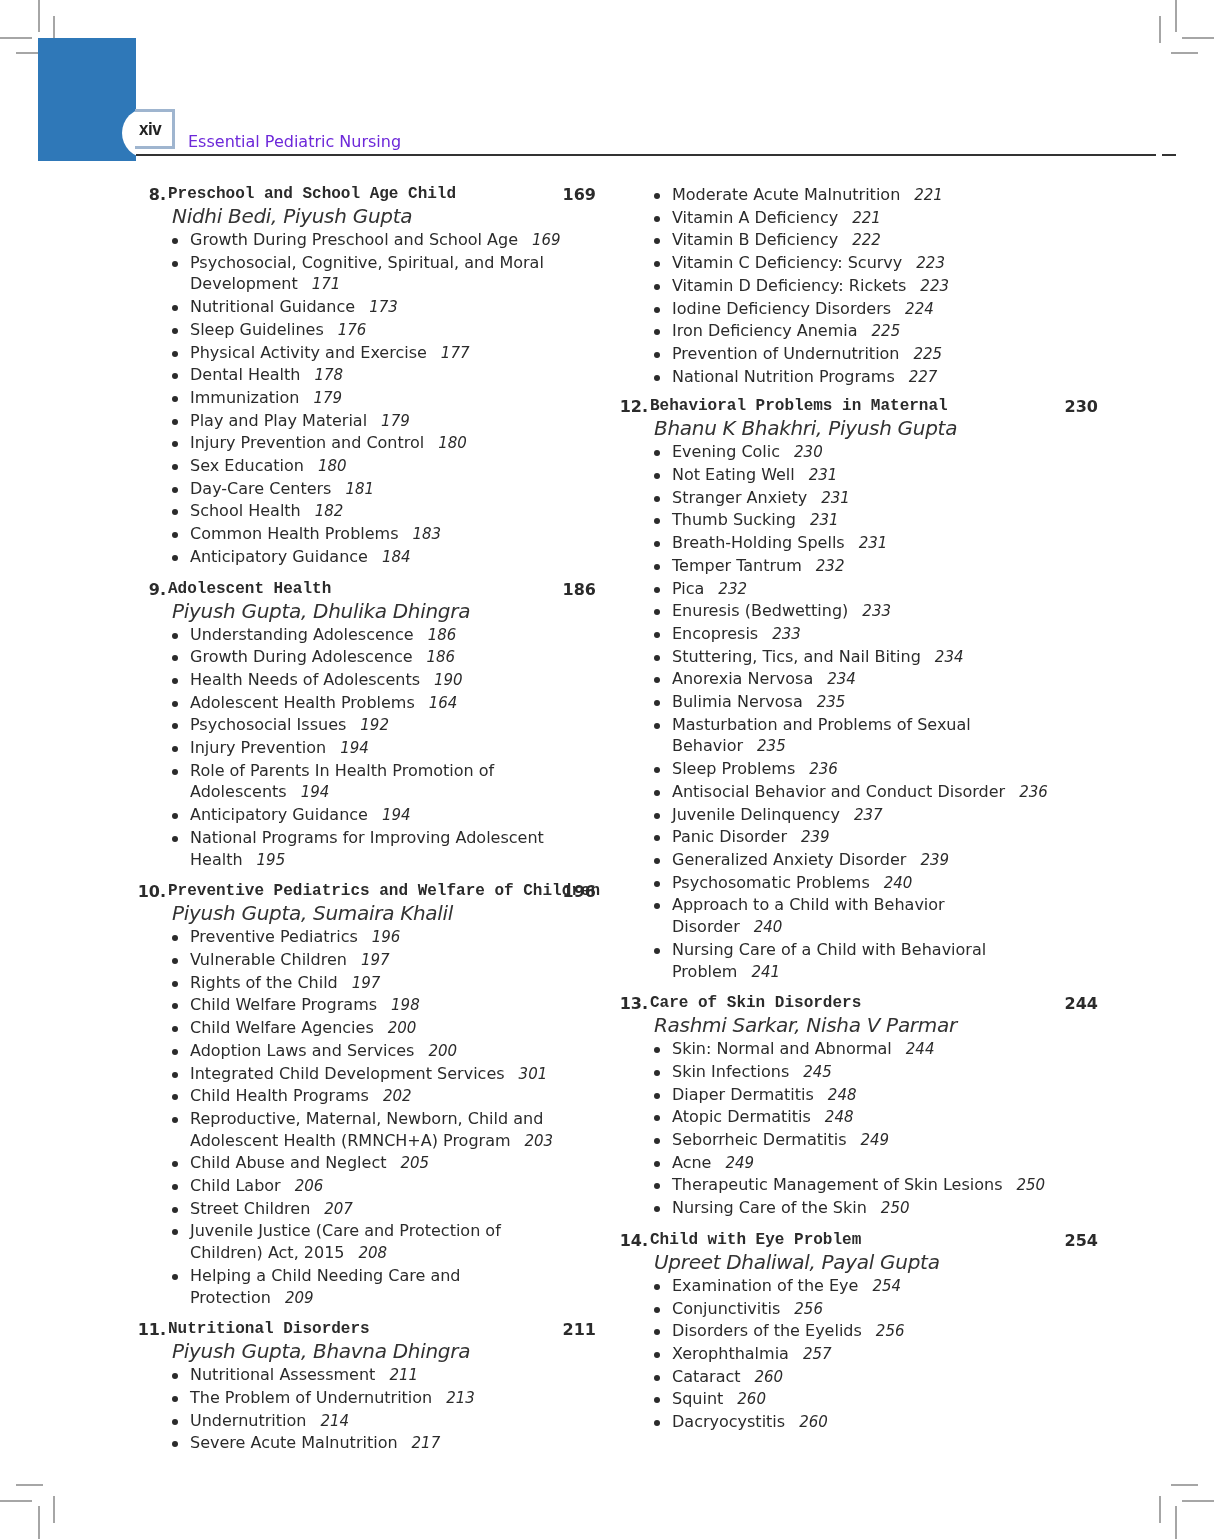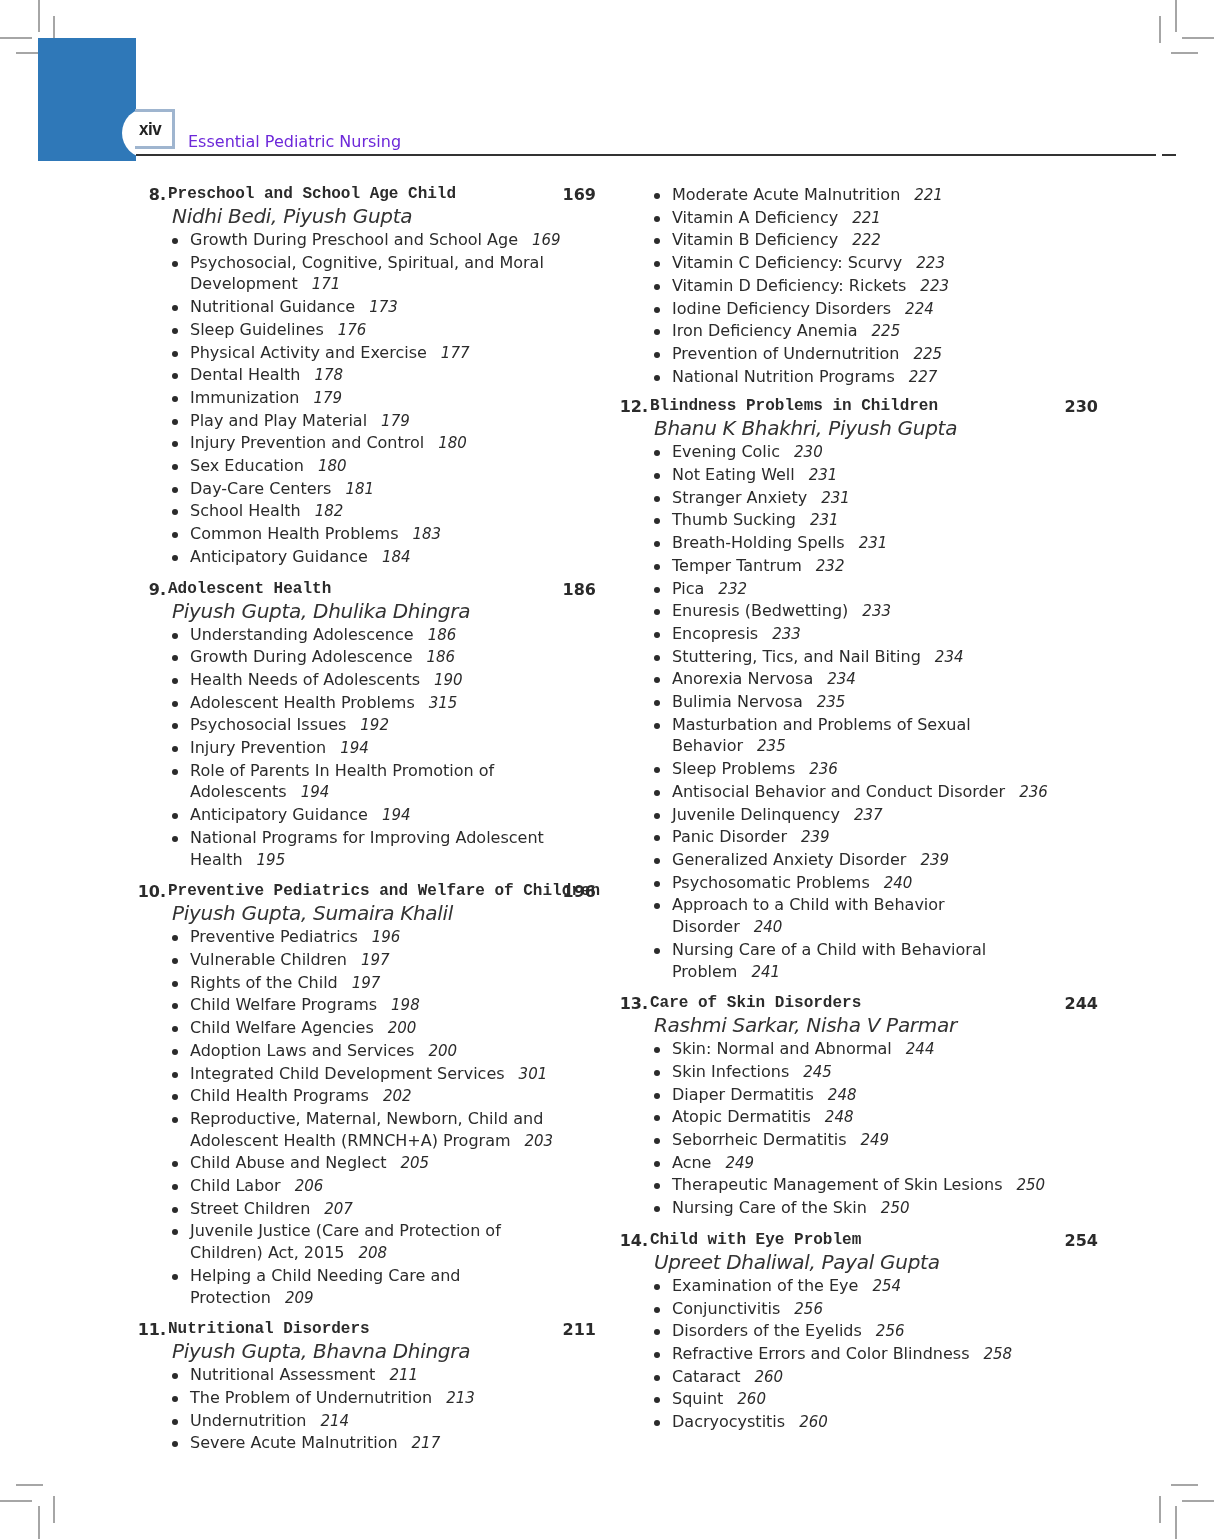--- a/index.html
+++ b/index.html
@@ -137,21 +137,21 @@
     <div class="ch-head">
       <span class="ch-num">9.</span>
       <span class="ch-title">Adolescent Health</span>
       <span class="ch-page">186</span>
     </div>
     <div class="authors">Piyush Gupta, Dhulika Dhingra</div>
     <ul class="topics">
         <li><span>Understanding Adolescence</span><span class="t-page">186</span></li>
         <li><span>Growth During Adolescence</span><span class="t-page">186</span></li>
         <li><span>Health Needs of Adolescents</span><span class="t-page">190</span></li>
-        <li><span>Adolescent Health Problems</span><span class="t-page">315</span></li>
+        <li><span>Adolescent Health Problems</span><span class="t-page">164</span></li>
         <li><span>Psychosocial Issues</span><span class="t-page">192</span></li>
         <li><span>Injury Prevention</span><span class="t-page">194</span></li>
         <li><span>Role of Parents In Health Promotion of Adolescents</span><span class="t-page">194</span></li>
         <li><span>Anticipatory Guidance</span><span class="t-page">194</span></li>
         <li><span>National Programs for Improving Adolescent Health</span><span class="t-page">195</span></li>
       </ul>
   </div>
     <div class="chapter">
     <div class="ch-head">
       <span class="ch-num">10.</span>
@@ -200,21 +200,21 @@
       <li><span>Vitamin C Deficiency: Scurvy</span><span class="t-page">223</span></li>
       <li><span>Vitamin D Deficiency: Rickets</span><span class="t-page">223</span></li>
       <li><span>Iodine Deficiency Disorders</span><span class="t-page">224</span></li>
       <li><span>Iron Deficiency Anemia</span><span class="t-page">225</span></li>
       <li><span>Prevention of Undernutrition</span><span class="t-page">225</span></li>
       <li><span>National Nutrition Programs</span><span class="t-page">227</span></li>
     </ul>
 <div class="chapter">
     <div class="ch-head">
       <span class="ch-num">12.</span>
-      <span class="ch-title">Blindness Problems in Children</span>
+      <span class="ch-title">Behavioral Problems in Maternal</span>
       <span class="ch-page">230</span>
     </div>
     <div class="authors">Bhanu K Bhakhri, Piyush Gupta</div>
     <ul class="topics">
         <li><span>Evening Colic</span><span class="t-page">230</span></li>
         <li><span>Not Eating Well</span><span class="t-page">231</span></li>
         <li><span>Stranger Anxiety</span><span class="t-page">231</span></li>
         <li><span>Thumb Sucking</span><span class="t-page">231</span></li>
         <li><span>Breath-Holding Spells</span><span class="t-page">231</span></li>
         <li><span>Temper Tantrum</span><span class="t-page">232</span></li>
@@ -257,19 +257,19 @@
     <div class="ch-head">
       <span class="ch-num">14.</span>
       <span class="ch-title">Child with Eye Problem</span>
       <span class="ch-page">254</span>
     </div>
     <div class="authors">Upreet Dhaliwal, Payal Gupta</div>
     <ul class="topics">
         <li><span>Examination of the Eye</span><span class="t-page">254</span></li>
         <li><span>Conjunctivitis</span><span class="t-page">256</span></li>
         <li><span>Disorders of the Eyelids</span><span class="t-page">256</span></li>
-        <li><span>Refractive Errors and Color Blindness</span><span class="t-page">258</span></li>
+        <li><span>Xerophthalmia</span><span class="t-page">257</span></li>
         <li><span>Cataract</span><span class="t-page">260</span></li>
         <li><span>Squint</span><span class="t-page">260</span></li>
         <li><span>Dacryocystitis</span><span class="t-page">260</span></li>
       </ul>
   </div>
   </div>
 
 </body></html>

